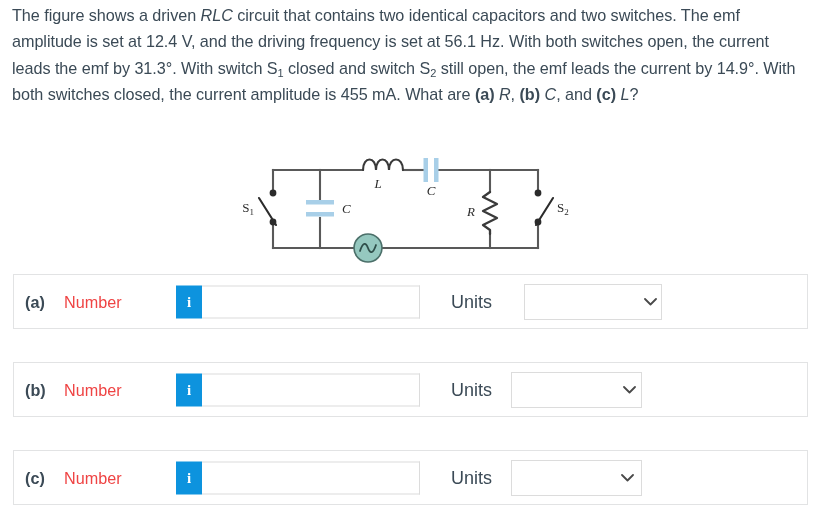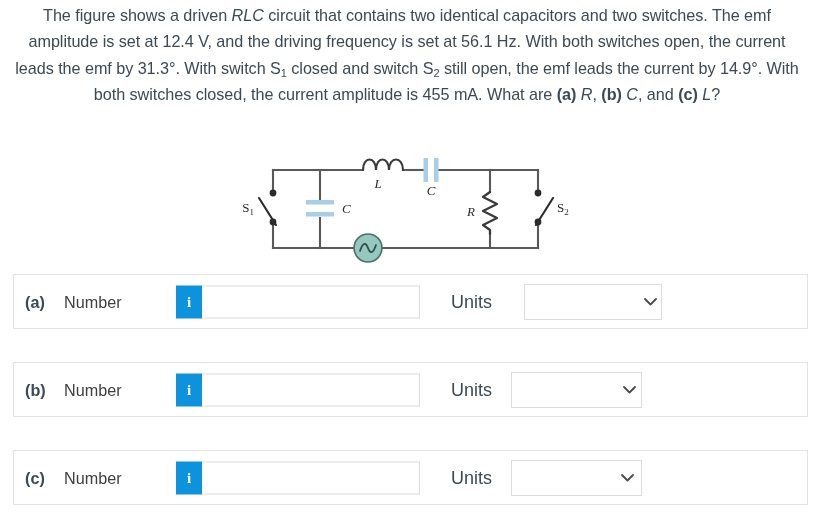--- a/index.html
+++ b/index.html
@@ -19,21 +19,20 @@
   
   #question-text {
     position: absolute;
     left: 12px;
     top: 2px;
     width: 790px;
     font-size: 16.2px;
     line-height: 26.3px;
     color: #3b4a56;
     letter-spacing: -0.05px;
-    text-align: center;
   }
   #question-text sub {
     font-size: 0.68em;
     vertical-align: -0.28em;
     line-height: 0;
   }
 
   
   #figure-wrap {
     position: absolute;
@@ -72,21 +71,21 @@
     font-size: 16.2px;
     font-weight: bold;
     color: #3b4a56;
   }
   .number-label {
     position: absolute;
     left: 50px;
     top: 50%;
     transform: translateY(-50%);
     font-size: 16.2px;
-    color: #404040;
+    color: #ef4444;
     font-weight: normal;
   }
 
   .number-field {
     position: absolute;
     left: 162px;
     top: 50%;
     transform: translateY(-50%);
     display: flex;
     align-items: stretch;

